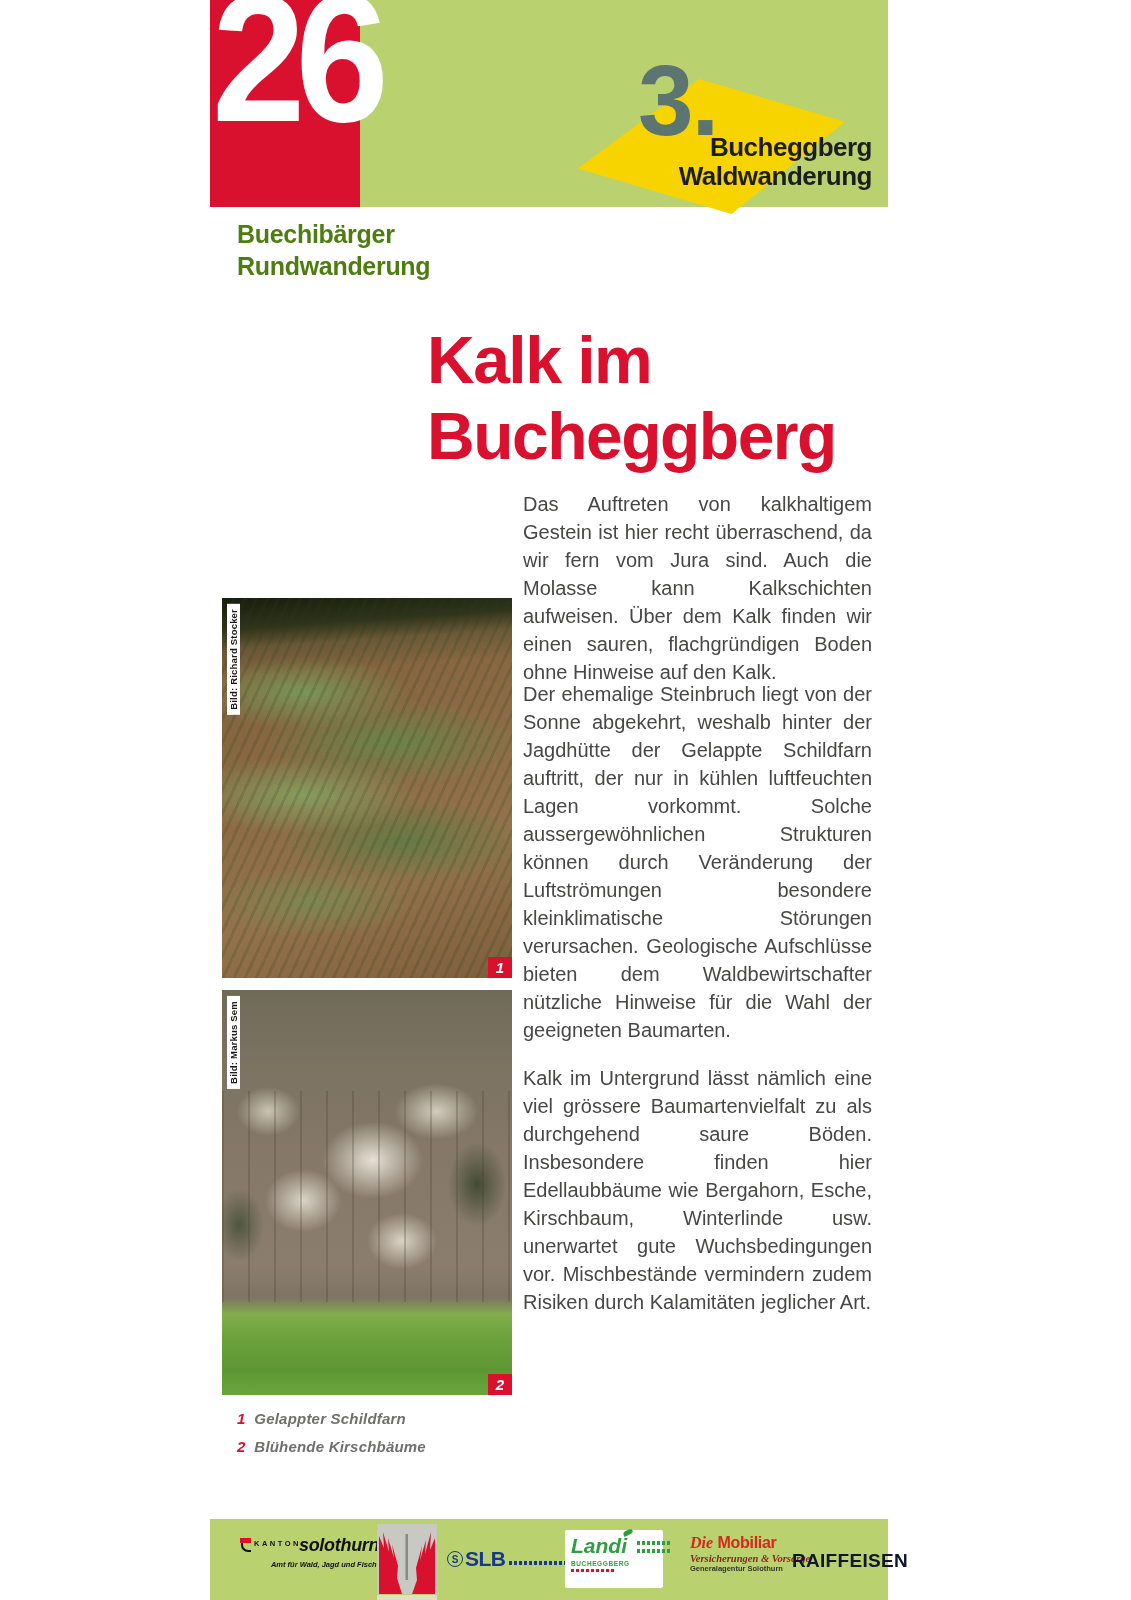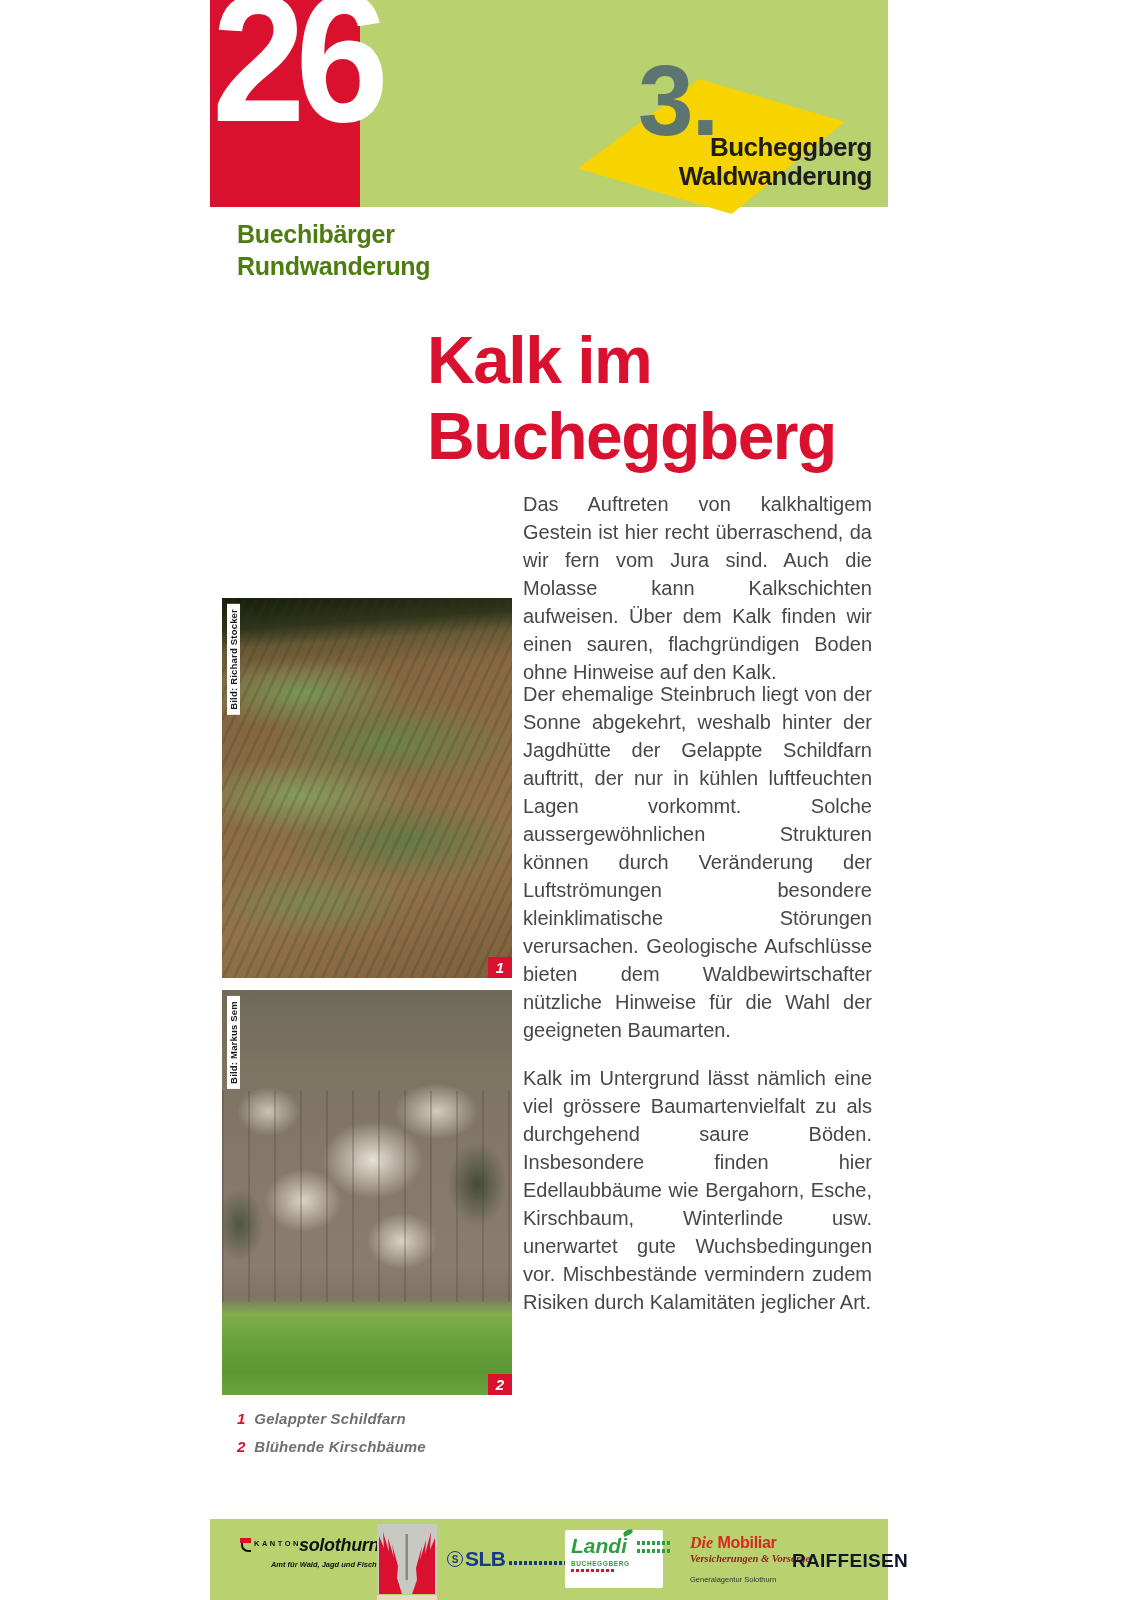--- a/index.html
+++ b/index.html
@@ -125,21 +125,21 @@
   .landi-micro-col { display:flex; flex-direction:column; gap:4px; margin-top:6px; color:#2f9e41; }
   .landi-micro-col .microtext { width:34px; }
   .landi-region { color:#2f9e41; font-size:6.5px; font-weight:bold; letter-spacing:0.6px; margin-top:3px; }
   .landi-redline { color:#d9112f; width:44px; height:3px; margin-top:2px; }
   
   .mobiliar { left:480px; top:15px; width:115px; }
   .mobiliar-brand { color:#d5281e; white-space:nowrap; }
   .mobiliar-die { font-family:"Liberation Serif", serif; font-style:italic; font-weight:bold; font-size:16px; }
   .mobiliar-name { font-size:16px; font-weight:bold; letter-spacing:-0.3px; }
   .mobiliar-tagline { color:#8a241a; font-family:"Liberation Serif", serif; font-style:italic; font-weight:bold; font-size:10.5px; margin-top:1px; white-space:nowrap; }
-  .mobiliar-agency { color:#33332f; font-size:7.5px; font-weight:normal; margin-top:11px; }
+  .mobiliar-agency { color:#33332f; font-size:7.5px; font-weight:bold; margin-top:0; }
   
   .raiffeisen { left:582px; top:31px; color:#0f172a; font-size:19px; font-weight:bold; letter-spacing:0.3px; }
 </style>
 </head>
 <body>
 
 <div class="page">
 
   <div class="header">
     <div class="number-box">

